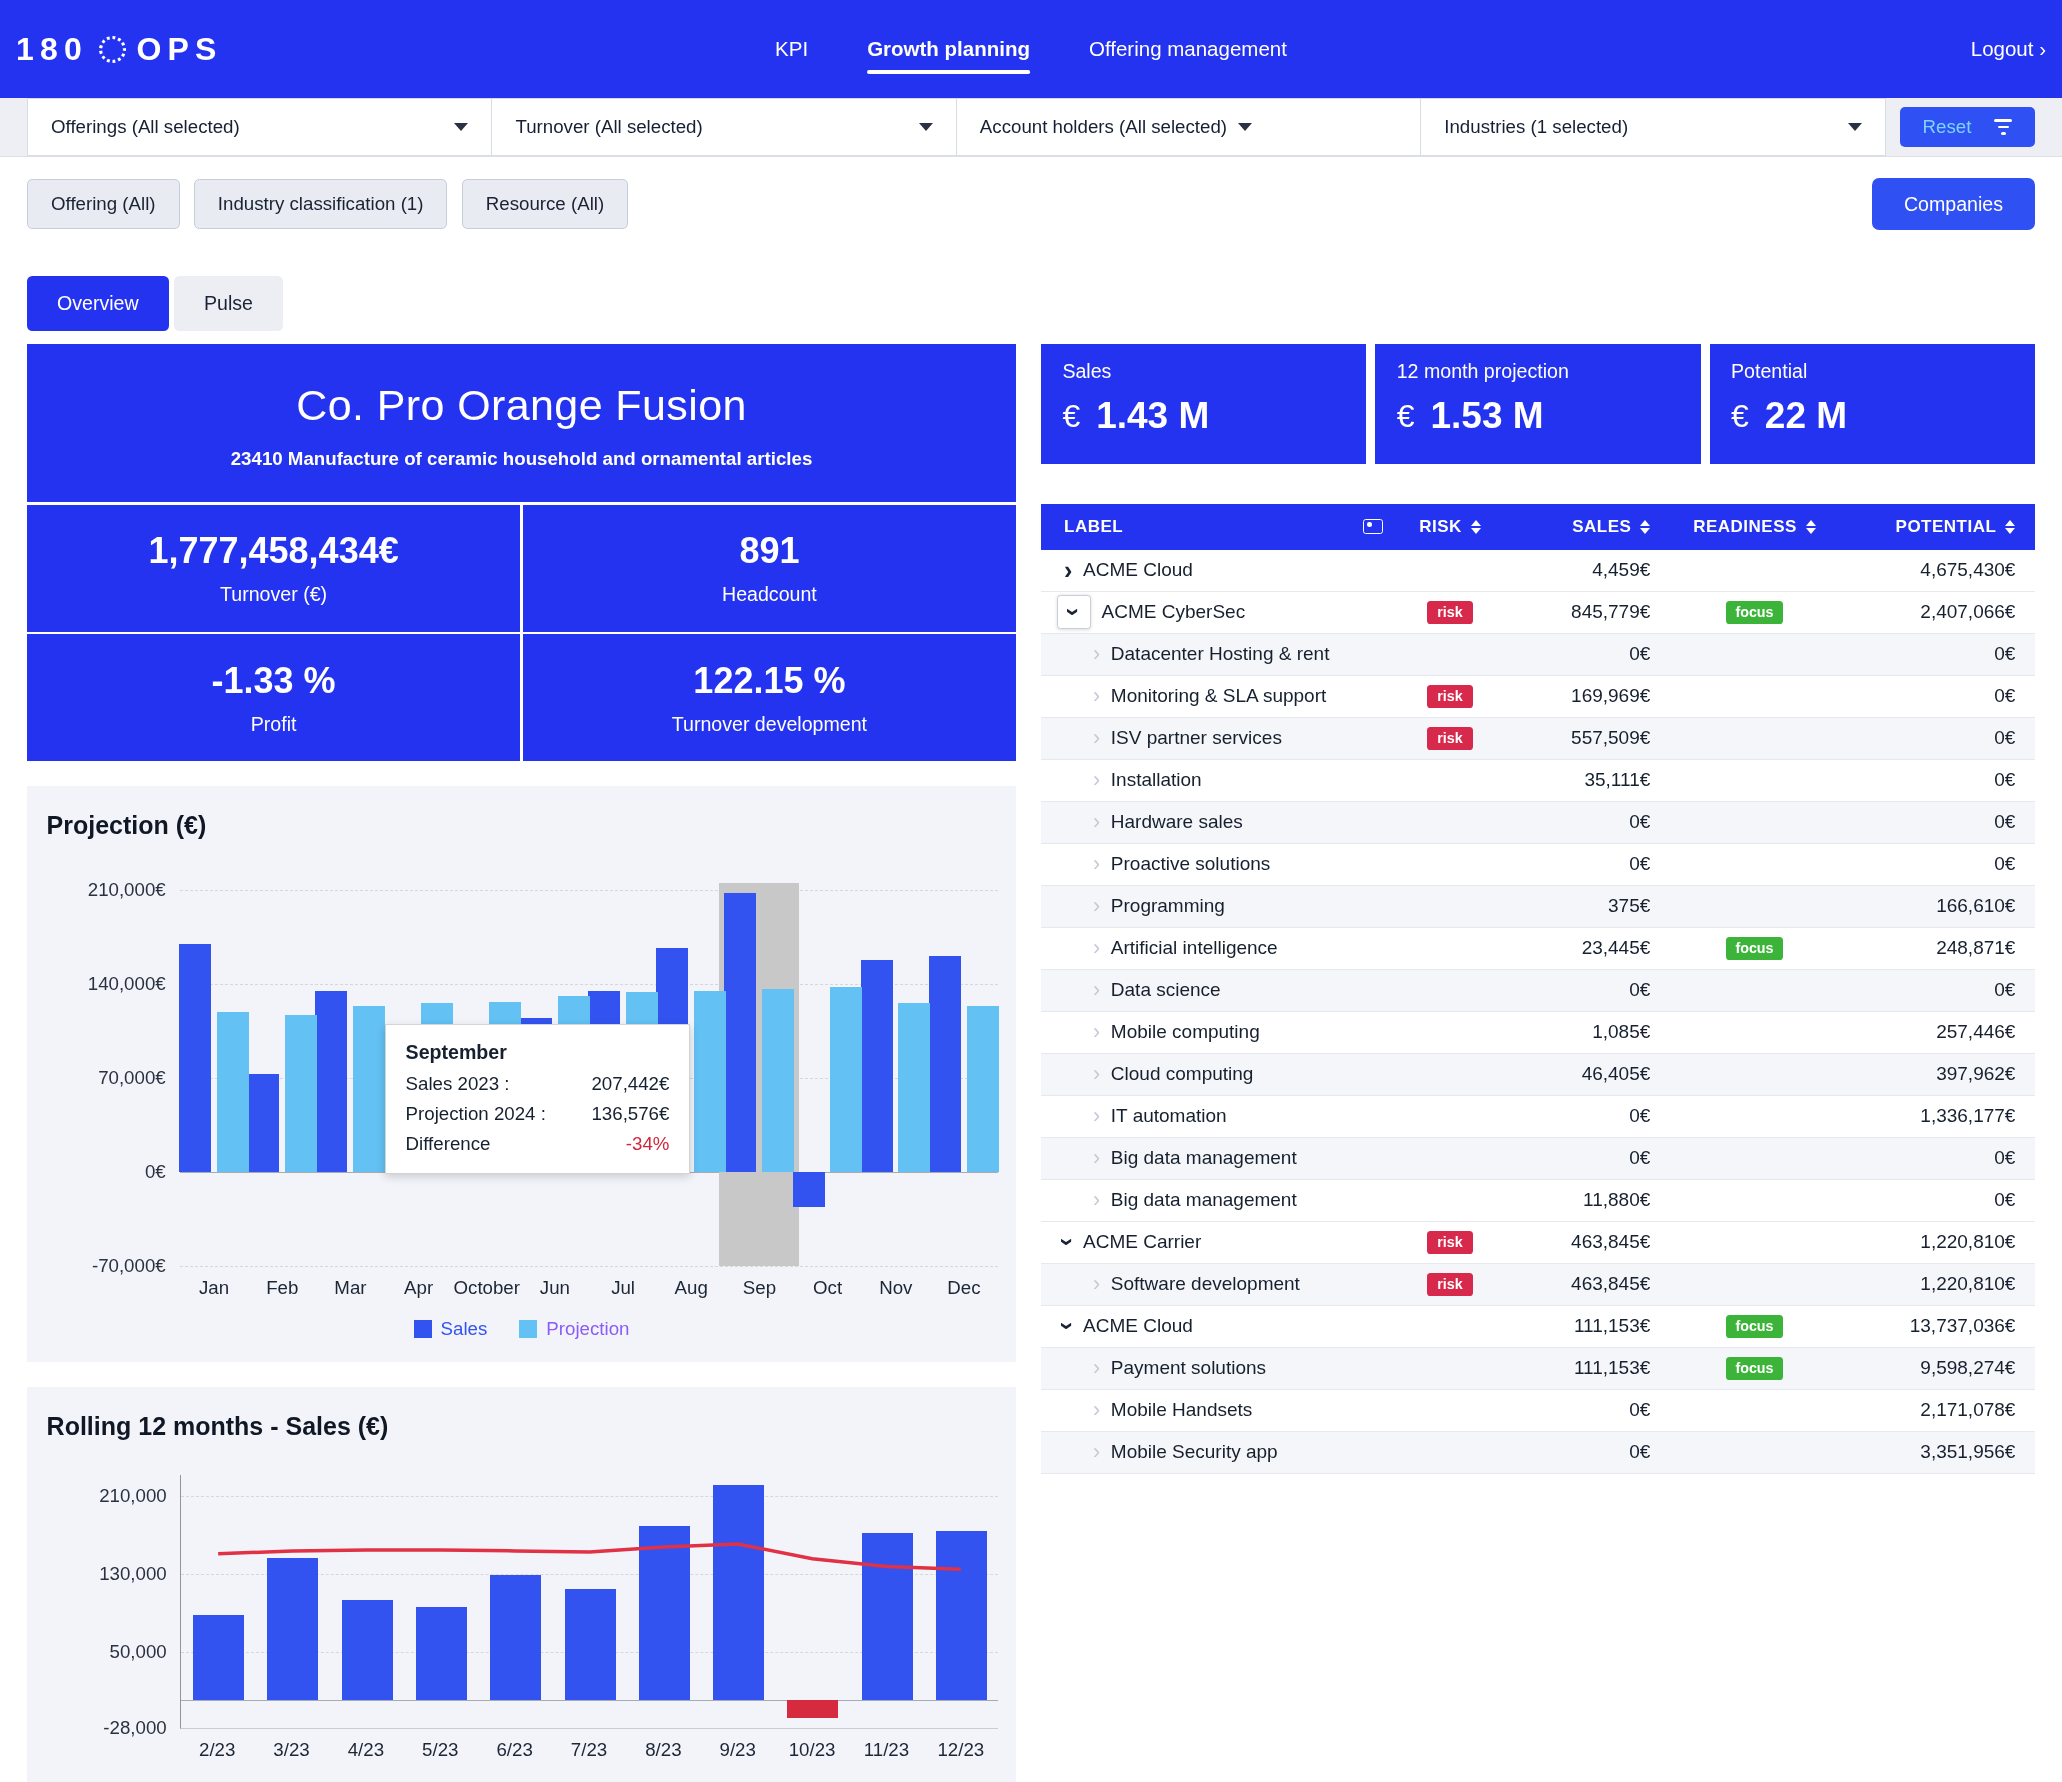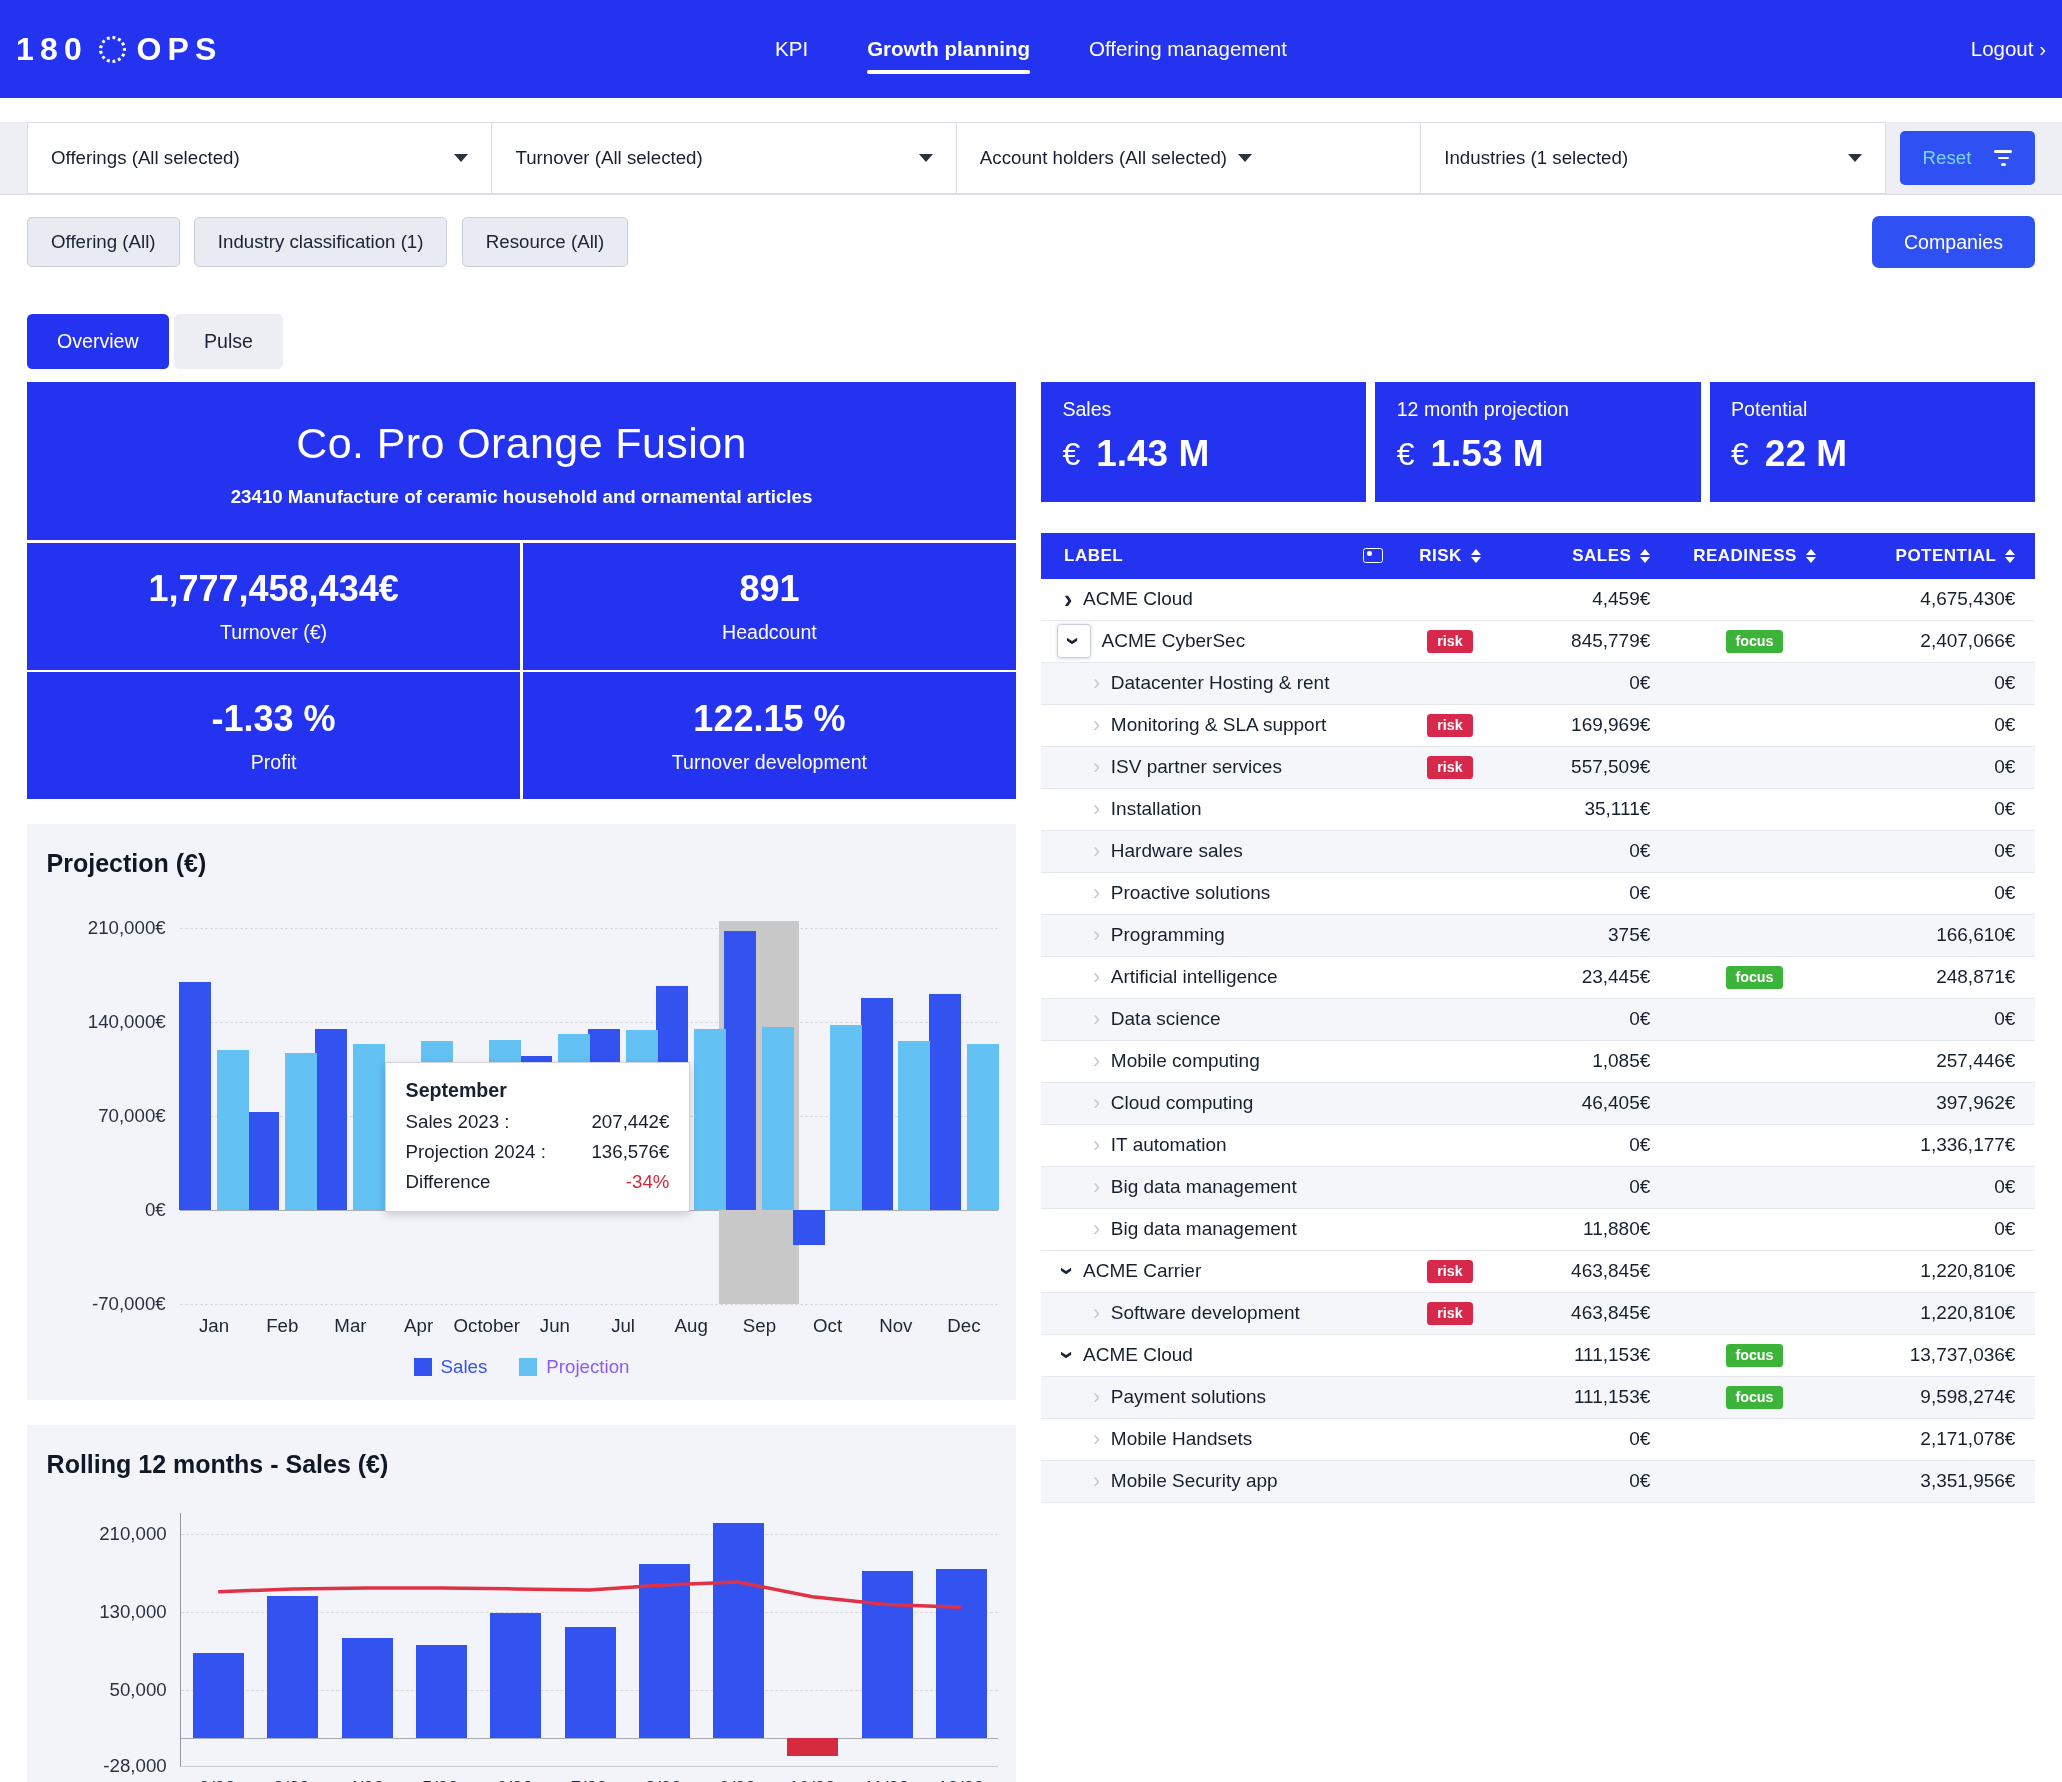--- a/index.html
+++ b/index.html
@@ -16,21 +16,21 @@
   .navbar{height:98px;background:var(--primary);display:flex;align-items:center;padding:0 16px;position:relative;color:#fff;}
   .logo{display:flex;align-items:center;font-size:32px;font-weight:700;letter-spacing:6.2px;}
   .logo-gear{width:27px;height:27px;border:3.6px dotted #fff;border-radius:50%;margin:0 10.7px;display:inline-block;}
   .nav-items{position:absolute;left:50%;transform:translateX(-50%);display:flex;gap:59px;}
   .nav-item{font-size:20.5px;font-weight:500;color:#fff;cursor:pointer;position:relative;white-space:nowrap;}
   .nav-item.active{font-weight:600;}
   .nav-item.active::after{content:"";position:absolute;left:0;right:0;bottom:-12.5px;height:3.6px;background:#fff;border-radius:1.8px;}
   .logout{margin-left:auto;font-size:20.5px;color:#fff;cursor:pointer;text-decoration:none;}
 
   
-  .filterbar{height:73px;background:#edeff5;display:flex;align-items:stretch;padding:0 27px;border-bottom:0.9px solid #dcdfe8;margin-top:24px;}
+  .filterbar{height:59px;background:#edeff5;display:flex;align-items:stretch;padding:0 27px;border-bottom:0.9px solid #dcdfe8;}
   .filter-dropdowns{display:flex;flex:1;}
   .fd{flex:1;background:#fff;border:0.9px solid #d8dce5;border-left:none;display:flex;align-items:center;padding:0 23px;font-size:18.7px;color:#172033;cursor:pointer;}
   .fd:first-child{border-left:0.9px solid #d8dce5;}
   .caret{margin-left:auto;width:0;height:0;border-left:7.1px solid transparent;border-right:7.1px solid transparent;border-top:8px solid #2a3140;}
   .fd:nth-child(3) .caret{margin-left:10.7px;}
   .reset-btn{margin:9px 0 9px 14.3px;width:135px;background:var(--btn-blue);border:none;border-radius:5px;color:#7dd3fc;font-size:18.7px;display:flex;align-items:center;justify-content:center;gap:23px;cursor:pointer;}
   .funnel{display:inline-flex;flex-direction:column;align-items:center;gap:3.6px;}
   .funnel i{display:block;height:2.7px;background:#fff;border-radius:1.8px;}
   .funnel i:nth-child(1){width:18px;}
   .funnel i:nth-child(2){width:11.6px;}
@@ -86,21 +86,21 @@
   .tt-row .red{color:#d0283c;}
 
   
   .kpi-row{display:grid;grid-template-columns:1fr 1fr 1fr;gap:9px;}
   .kpi{background:var(--primary);color:#fff;height:120px;padding:16px 21.4px;}
   .kpi .lbl{font-size:19.6px;}
   .kpi .val{margin-top:12.5px;font-size:37px;font-weight:600;display:flex;align-items:center;gap:16px;}
   .kpi .eur{font-size:32px;font-weight:400;}
 
   
-  .rtable{margin-top:31px;}
+  .rtable{margin-top:40px;}
   .thead,.trow{display:grid;grid-template-columns:1fr 102px 160px 187px 187px;align-items:center;}
   .thead{background:var(--primary);color:#fff;height:46px;font-size:17px;font-weight:700;letter-spacing:0.5px;}
   .trow{height:42px;border-bottom:0.9px solid #e5e8ef;background:#fff;font-size:19px;color:#16202f;cursor:pointer;}
   .trow.shaded{background:#f5f6f9;}
   .c-label{display:flex;align-items:center;gap:10.7px;padding-left:23px;min-width:0;}
   .c-label.lv1{padding-left:52px;}
   .c-risk{display:flex;justify-content:center;}
   .c-sales{text-align:right;padding-right:10.7px;}
   .c-readiness{display:flex;justify-content:center;}
   .c-potential{text-align:right;padding-right:19.6px;}

